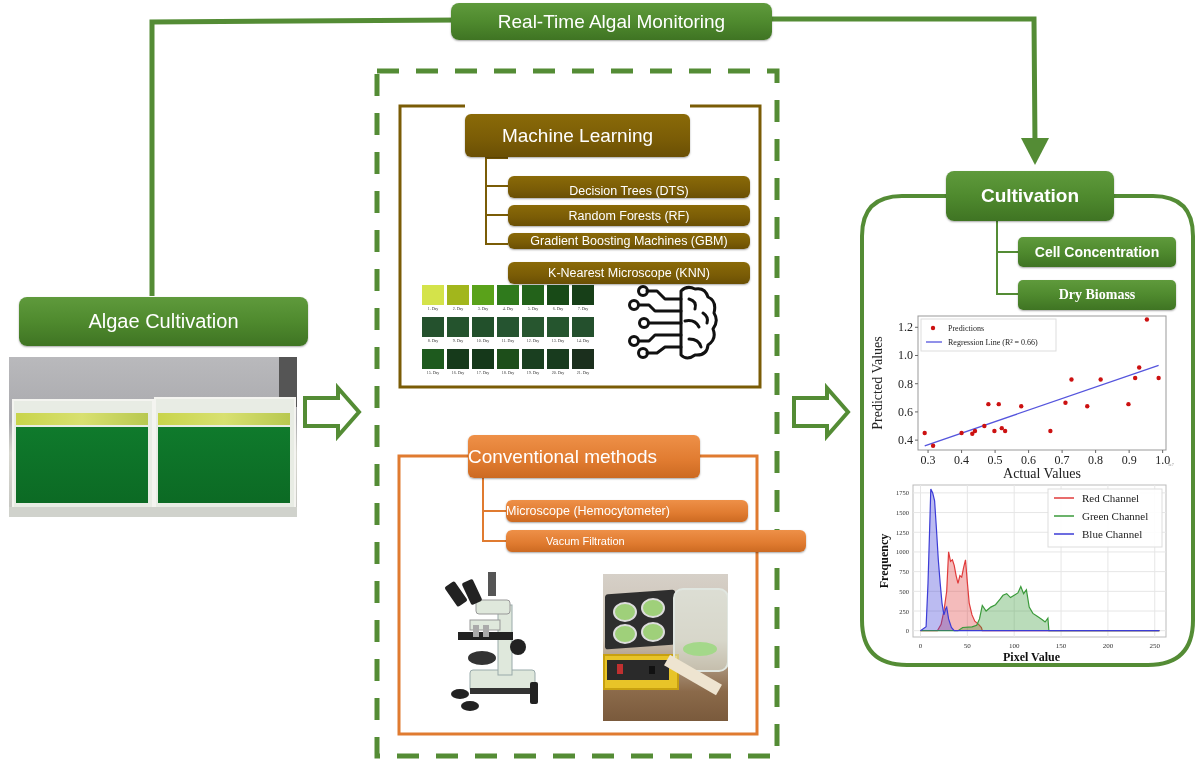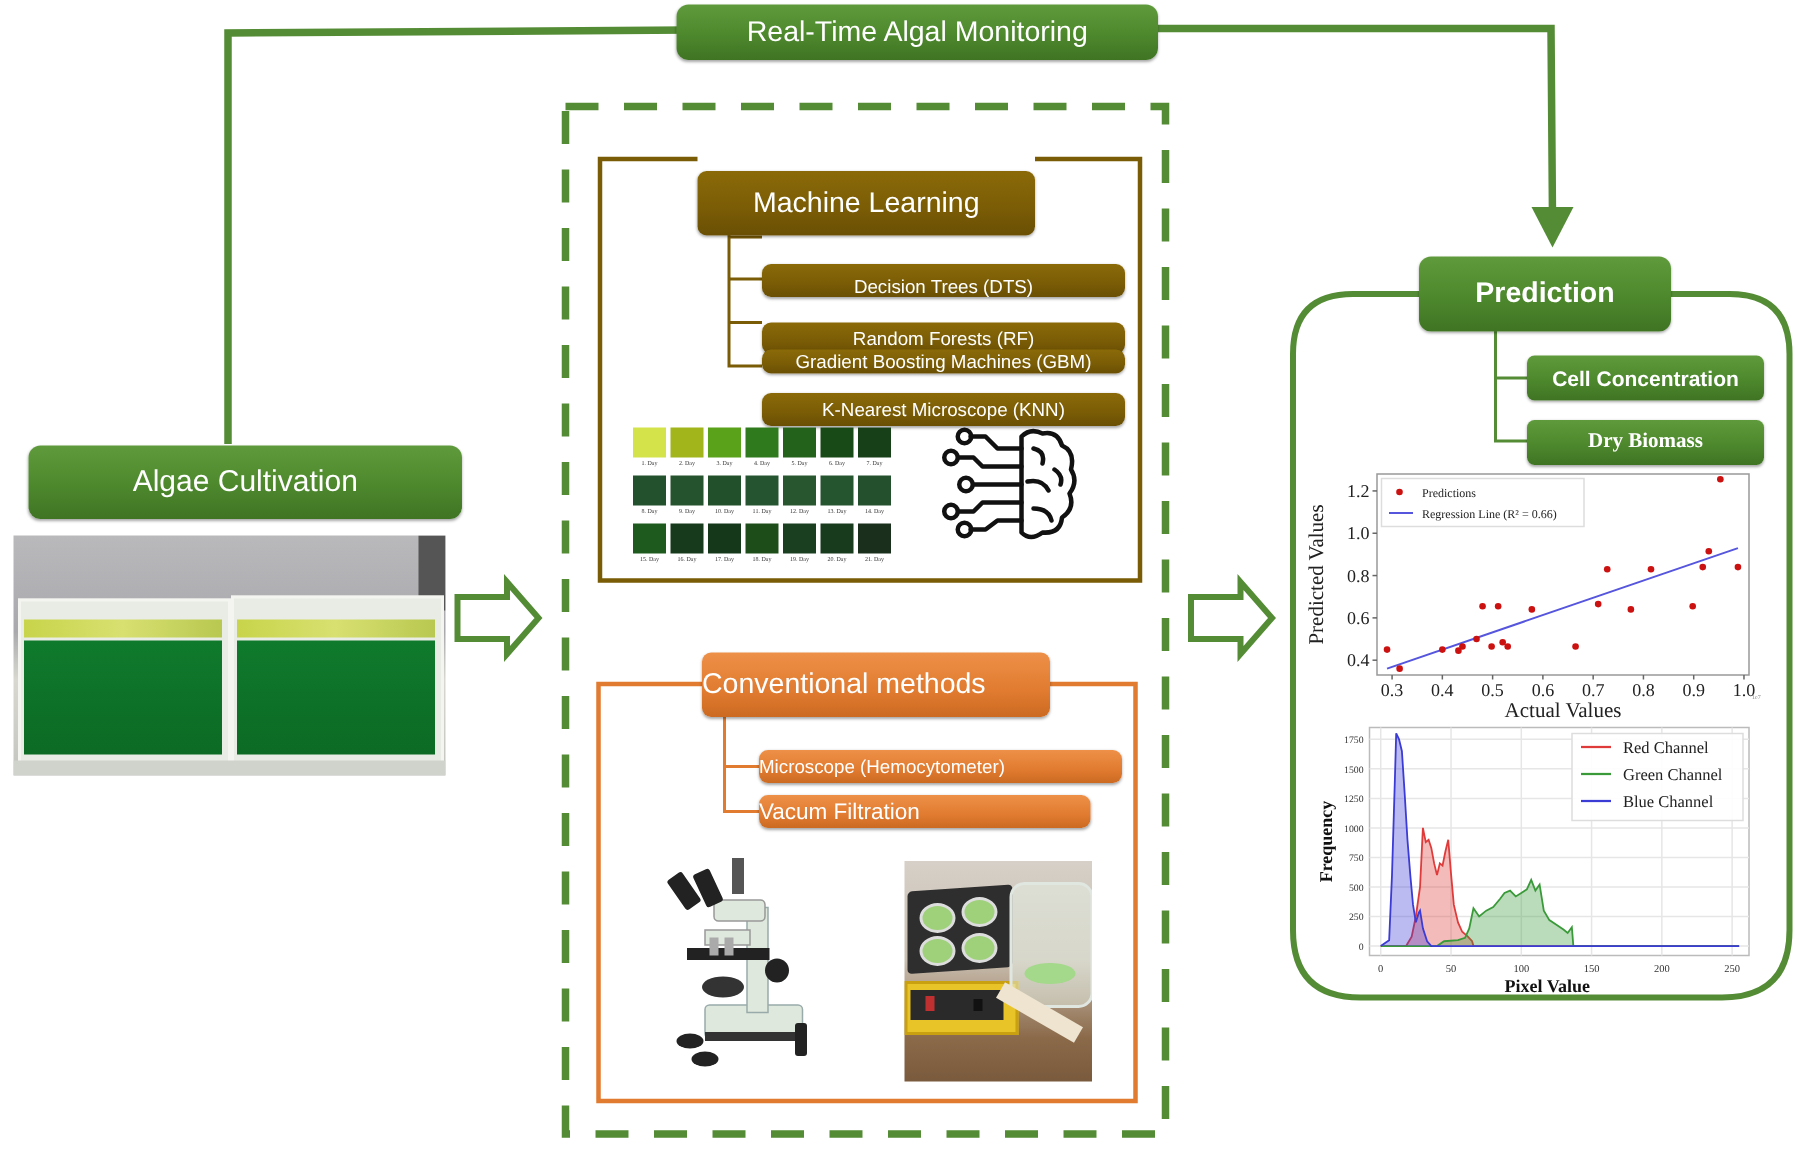--- a/index.html
+++ b/index.html
@@ -76,21 +76,21 @@
   </div>
   <div style="position:absolute;left:0;top:150px;width:288px;height:10px;background:#d0d2cc;"></div>
 </div>
 
 <div class="abs ml-box" style="left:465px;top:86px;width:225px;height:43px;font-size:19px;">
   <span>Machine Learning</span>
 </div>
 <div class="abs ml-box" style="left:508px;top:148px;width:242px;height:22px;font-size:12.5px;align-items:flex-end;">
   <span>Decision Trees (DTS)</span>
 </div>
-<div class="abs ml-box" style="left:508px;top:187px;width:242px;height:21px;font-size:12.5px;">
+<div class="abs ml-box" style="left:508px;top:177px;width:242px;height:21px;font-size:12.5px;">
   <span>Random Forests (RF)</span>
 </div>
 <div class="abs ml-box" style="left:508px;top:205px;width:242px;height:16px;font-size:12.5px;">
   <span>Gradient Boosting Machines (GBM)</span>
 </div>
 <div class="abs ml-box" style="left:508px;top:234px;width:242px;height:22px;font-size:12.5px;">
   <span>K-Nearest Microscope (KNN)</span>
 </div>
 
 <div class="abs swatch-grid" id="swatch-grid" style="left:422px;top:285px;">
@@ -196,21 +196,21 @@
     <circle cx="18" cy="70" r="4.5"></circle>
   </g>
 </svg>
 
 <div class="abs cm-box" style="left:468px;top:435px;width:232px;height:43px;font-size:19px;">
   <span>Conventional methods</span>
 </div>
 <div class="abs cm-box" style="left:506px;top:500px;width:242px;height:22px;font-size:12.5px;">
   <span>Microscope (Hemocytometer)</span>
 </div>
-<div class="abs cm-box" style="left:506px;top:530px;width:221px;height:22px;font-size:15px;">
+<div class="abs cm-box" style="left:506px;top:530px;width:260px;height:22px;font-size:11px;padding-left:40px;">
   <span>Vacum Filtration</span>
 </div>
 
 <svg class="abs" style="left:440px;top:570px;" width="110" height="145" viewBox="0 0 110 145">
   <rect x="30" y="100" width="65" height="22" rx="3" fill="#dfe8dc" stroke="#9aa"></rect>
   <rect x="30" y="118" width="65" height="6" fill="#333"></rect>
   <rect x="58" y="35" width="14" height="70" fill="#dfe8dc" stroke="#9aa"></rect>
   <rect x="18" y="62" width="55" height="8" fill="#222"></rect>
   <rect x="30" y="50" width="30" height="10" fill="#dfe8dc" stroke="#999"></rect>
   <rect x="33" y="55" width="6" height="12" fill="#aaa"></rect>
@@ -235,21 +235,21 @@
   <div style="position:absolute;left:0;top:80px;width:72px;height:32px;background:#e8c428;border:2px solid #c8a010;"></div>
   <div style="position:absolute;left:4px;top:86px;width:62px;height:20px;background:#2a2a2a;"></div>
   <div style="position:absolute;left:14px;top:90px;width:6px;height:10px;background:#c03030;"></div>
   <div style="position:absolute;left:46px;top:92px;width:6px;height:8px;background:#111;"></div>
   <div style="position:absolute;left:70px;top:14px;width:52px;height:80px;border:2px solid #e0e6e0;border-radius:10px;background:rgba(230,240,230,0.5);"></div>
   <div style="position:absolute;left:80px;top:68px;width:34px;height:14px;border-radius:50%;background:#a4d88a;"></div>
   <div style="position:absolute;left:60px;top:95px;width:60px;height:12px;background:#eee4d0;transform:rotate(30deg);"></div>
 </div>
 
 <div class="abs green-box" style="left:946px;top:171px;width:168px;height:50px;font-size:19px;font-weight:bold;">
-  <span>Prediction</span>
+  <span>Cultivation</span>
 </div>
 <div class="abs green-box" style="left:1018px;top:237px;width:158px;height:30px;font-size:14px;font-weight:bold;border-radius:5px;">
   <span>Cell Concentration</span>
 </div>
 <div class="abs green-box" style="left:1018px;top:280px;width:158px;height:30px;font-size:14px;font-weight:bold;border-radius:5px;font-family:Liberation Serif, serif;">
   <span>Dry Biomass</span>
 </div>
 
 <svg class="abs" id="scatter-chart" style="left:868px;top:312px;" width="310" height="168">
     <rect x="50" y="4" width="248" height="134" fill="#fff" stroke="#999" stroke-width="1"></rect>

